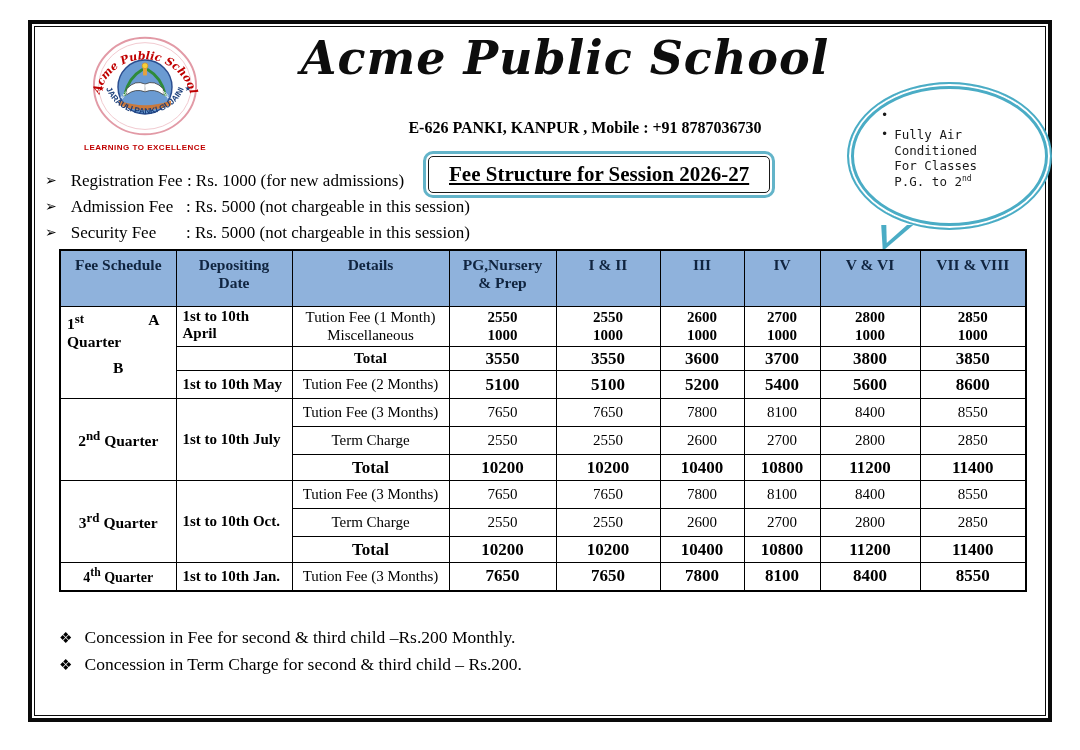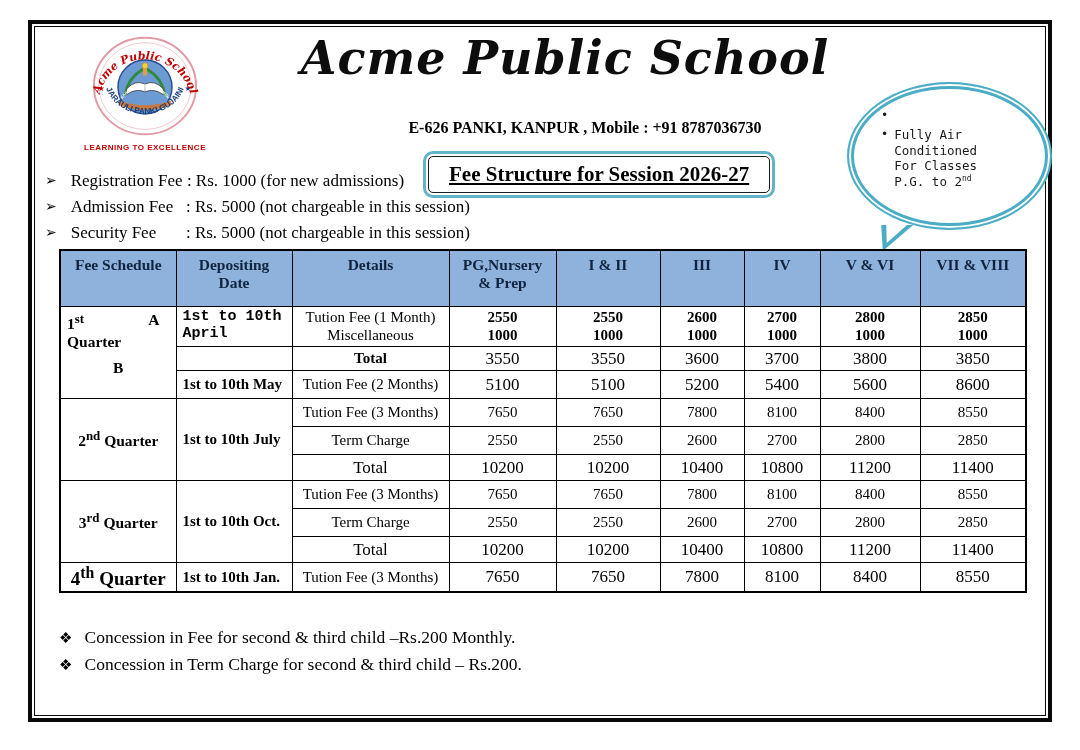--- a/index.html
+++ b/index.html
@@ -51,21 +51,21 @@
 
   
   .fee-table-wrap { position:absolute; left:24px; top:222px; }
   table { border-collapse:collapse; table-layout:fixed; }
   th, td { border:1px solid #000; font-size:15px; text-align:center; vertical-align:middle;
            padding:1px 3px; overflow:hidden; }
   table { border:2px solid #000; }
   thead th { background:#8fb2dc; color:#10243f; font-size:15.5px; font-weight:bold;
              height:56px; vertical-align:top; padding-top:5px; }
   .b { font-weight:bold; }
-  .big { font-size:17px; font-weight:normal; }
+  .big { font-size:17px; font-weight:bold; }
   td.date-cell { text-align:left; padding-left:6px; font-weight:bold; }
   td.quarter-cell { vertical-align:top; text-align:left; padding:4px 6px; font-weight:bold; font-size:15.5px; }
   .q-line1 { display:flex;gap:20px; }
   .q-a { margin-left:auto; padding-right:10px; }
   .q-b { text-align:center; margin-top:8px; }
   .vals2 { line-height:1.25; font-weight:bold; }
 
   
   .concessions { position:absolute; left:24px; top:600px; }
   .concession-line { display:flex; gap:12px; font-size:17.5px; margin-bottom:5px; }
@@ -176,21 +176,21 @@
       <tbody>
 
         <tr style="height:40px;">
           <td class="quarter-cell" rowspan="3">
             <div class="q-line1">
                   <span><span>1</span><sup>st</sup><span> Quarter</span></span>
                   <span class="q-a">A</span>
                 </div>
             <div class="q-b">B</div>
           </td>
-          <td class="date-cell pre" style="vertical-align:top;font-family:Liberation Mono, monospace;">1st to 10th
+          <td class="date-cell pre" style="vertical-align:top;">1st to 10th
 April</td>
           <td class="pre" style="line-height:1.25;">Tution Fee (1 Month)
 Miscellaneous</td>
           <td class="pre vals2">2550
 1000</td>
           <td class="pre vals2">2550
 1000</td>
           <td class="pre vals2">2600
 1000</td>
           <td class="pre vals2">2700
@@ -277,21 +277,21 @@
           <td class="big">Total</td>
           <td class="big">10200</td>
           <td class="big">10200</td>
           <td class="big">10400</td>
           <td class="big">10800</td>
           <td class="big">11200</td>
           <td class="big">11400</td>
         </tr>
 
         <tr style="height:28px;">
-          <td class="b" style="font-size:19px;"><span>4</span><sup>th</sup><span> Quarter</span></td>
+          <td class="b" style="font-size:14px;"><span>4</span><sup>th</sup><span> Quarter</span></td>
           <td class="date-cell">1st to 10th Jan.</td>
           <td>Tution Fee (3 Months)</td>
           <td class="big">7650</td>
           <td class="big">7650</td>
           <td class="big">7800</td>
           <td class="big">8100</td>
           <td class="big">8400</td>
           <td class="big">8550</td>
         </tr>
       </tbody>

